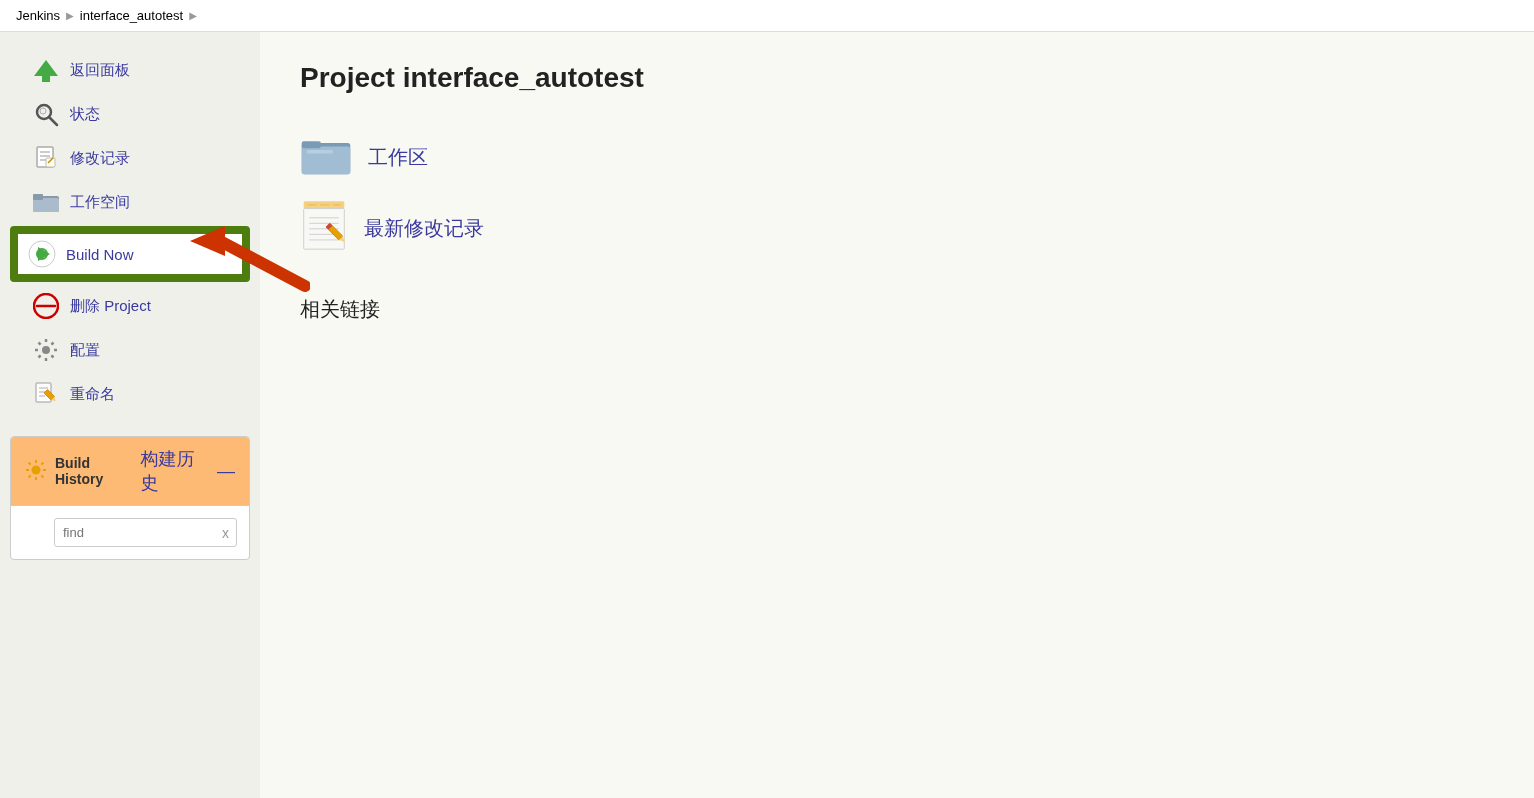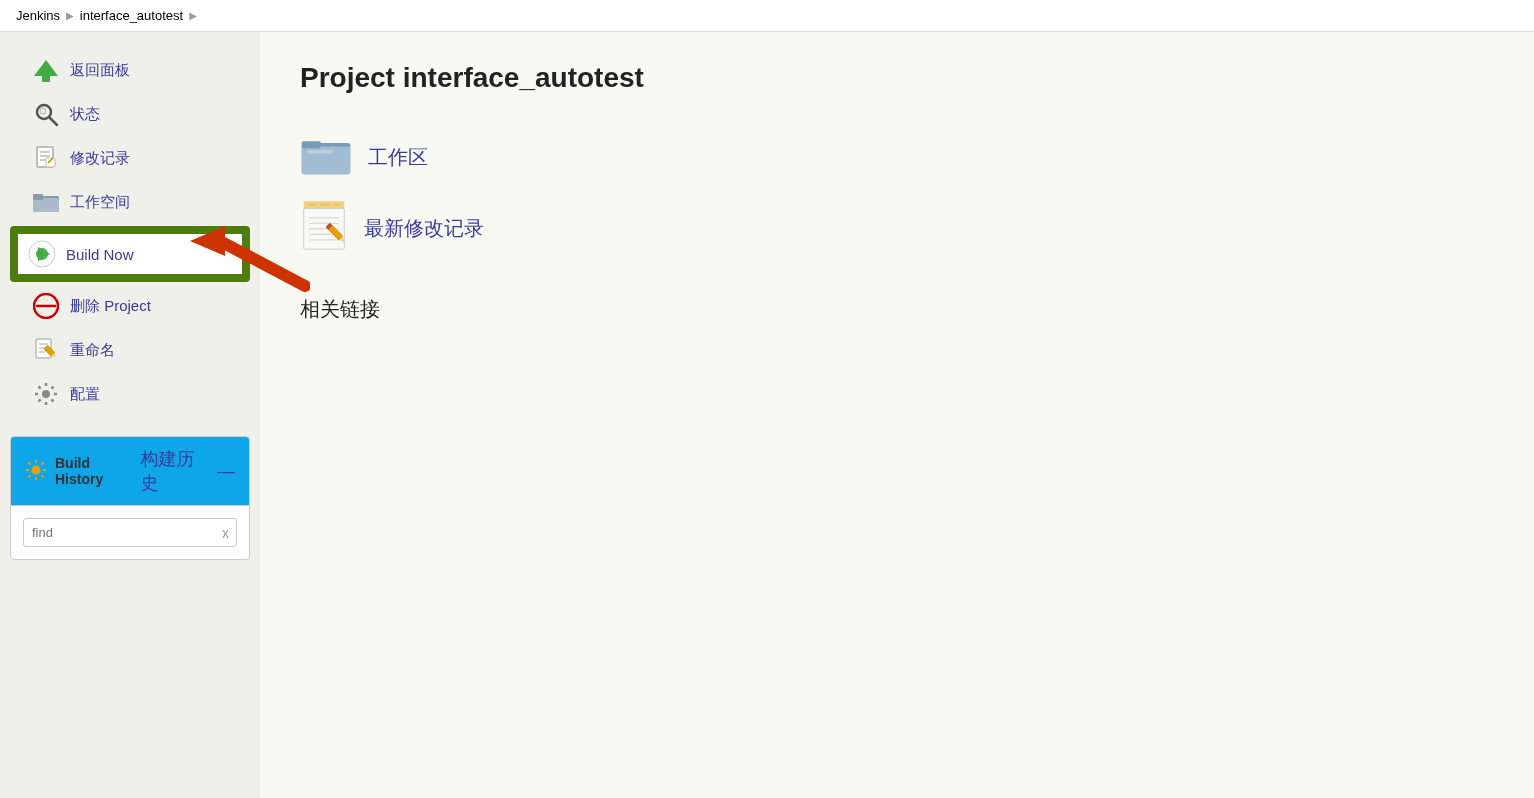--- a/index.html
+++ b/index.html
@@ -89,21 +89,21 @@
 
     
     .build-history-section {
       margin: 20px 10px 0 10px;
       background: #fff;
       border: 1px solid #ccc;
       border-radius: 4px;
       overflow: hidden;
     }
     .build-history-header {
-      background: #0ea5e9;
+      background: #fdba74;
       padding: 10px 14px;
       display: flex;
       align-items: center;
       justify-content: space-between;
       border-bottom: 1px solid #ccc;
     }
     .build-history-title {
       display: flex;
       align-items: center;
       gap: 8px;
@@ -113,20 +113,21 @@
     }
     .build-history-right {
       display: flex;
       align-items: center;
       gap: 6px;
       font-size: 18px;
       color: #3a3a9e;
     }
     .build-history-body {
       padding: 12px;
+      margin-left: 31px;
     }
     .find-input-wrap {
       position: relative;
     }
     .find-input {
       width: 100%;
       padding: 6px 28px 6px 8px;
       border: 1px solid #ccc;
       border-radius: 3px;
       font-size: 13px;
@@ -285,46 +286,46 @@
           <circle cx="13" cy="13" r="12" fill="none" stroke="#cc0000" stroke-width="2.5"></circle>
           <line x1="4" y1="13" x2="22" y2="13" stroke="#cc0000" stroke-width="2.5" stroke-linecap="round"></line>
         </svg>
       </span>
       <span>删除 Project</span>
     </a>
 
     <a class="sidebar-item">
       <span class="sidebar-icon">
         <svg width="26" height="26" viewBox="0 0 26 26">
-          <rect x="3" y="2" width="15" height="19" rx="1" fill="#fff" stroke="#bbb" stroke-width="1.5"></rect>
-          <line x1="6" y1="7" x2="15" y2="7" stroke="#bbb" stroke-width="1.2"></line>
-          <line x1="6" y1="11" x2="15" y2="11" stroke="#bbb" stroke-width="1.2"></line>
-          <line x1="6" y1="15" x2="12" y2="15" stroke="#bbb" stroke-width="1.2"></line>
-
-          <g transform="translate(11,12) rotate(-45)">
-            <rect x="0" y="0" width="5" height="10" rx="0.5" fill="#e8a000" stroke="#c88000" stroke-width="0.8"></rect>
-            <polygon points="0,10 5,10 2.5,14" fill="#f5d080"></polygon>
-          </g>
-        </svg>
-      </span>
-      <span>重命名</span>
-    </a>
-
-    <a class="sidebar-item">
-      <span class="sidebar-icon">
-        <svg width="26" height="26" viewBox="0 0 26 26">
           <circle cx="13" cy="13" r="4" fill="#888"></circle>
           <g stroke="#888" stroke-width="2.5" fill="none">
             <path d="M13,2 L13,5 M13,21 L13,24 M2,13 L5,13 M21,13 L24,13
                      M5.5,5.5 L7.6,7.6 M18.4,18.4 L20.5,20.5
                      M20.5,5.5 L18.4,7.6 M7.6,18.4 L5.5,20.5"></path>
           </g>
         </svg>
       </span>
       <span>配置</span>
+    </a>
+
+    <a class="sidebar-item">
+      <span class="sidebar-icon">
+        <svg width="26" height="26" viewBox="0 0 26 26">
+          <rect x="3" y="2" width="15" height="19" rx="1" fill="#fff" stroke="#bbb" stroke-width="1.5"></rect>
+          <line x1="6" y1="7" x2="15" y2="7" stroke="#bbb" stroke-width="1.2"></line>
+          <line x1="6" y1="11" x2="15" y2="11" stroke="#bbb" stroke-width="1.2"></line>
+          <line x1="6" y1="15" x2="12" y2="15" stroke="#bbb" stroke-width="1.2"></line>
+
+          <g transform="translate(11,12) rotate(-45)">
+            <rect x="0" y="0" width="5" height="10" rx="0.5" fill="#e8a000" stroke="#c88000" stroke-width="0.8"></rect>
+            <polygon points="0,10 5,10 2.5,14" fill="#f5d080"></polygon>
+          </g>
+        </svg>
+      </span>
+      <span>重命名</span>
     </a>
 
     <div class="build-history-section">
       <div class="build-history-header">
         <div class="build-history-title">
           <span>
             <svg width="22" height="22" viewBox="0 0 22 22">
               <circle cx="11" cy="11" r="4.5" fill="#e8a000"></circle>
               <g stroke="#e8a000" stroke-width="1.8">
                 <line x1="11" y1="1" x2="11" y2="4"></line>

